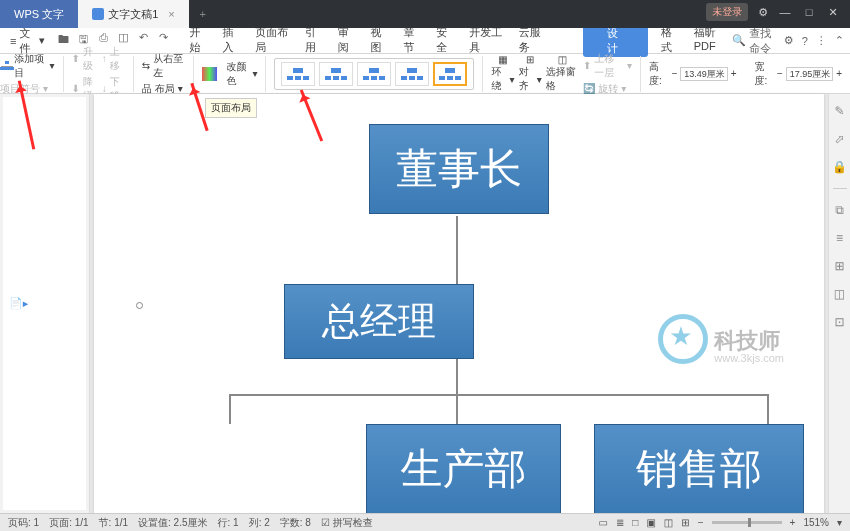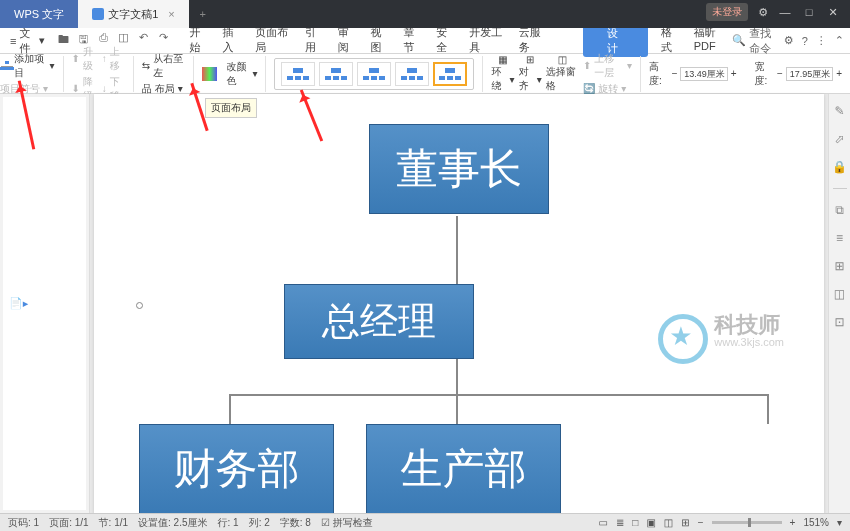--- a/index.html
+++ b/index.html
@@ -60,21 +60,21 @@
 
   
   .side-panel { position: absolute; top: 94px; right: 0; bottom: 18px; width: 22px; background: #f2f2f2; border-left: 1px solid #ddd; display: flex; flex-direction: column; align-items: center; gap: 14px; padding-top: 10px; font-size: 12px; color: #888; }
   .sp-icon { width: 14px; height: 14px; display: flex; align-items: center; justify-content: center; }
   .divider { width: 14px; height: 1px; background: #ccc; }
 
   
   .org-chart { position: absolute; left: 50px; top: 30px; right: 10px; bottom: 0; }
   .org-box { position: absolute; background: linear-gradient(#5591c8, #3a7ab5); border: 1px solid #2a5a8a; color: #fff; display: flex; align-items: center; justify-content: center; font-family: "SimSun", serif; font-weight: 300; }
   .org-line { position: absolute; background: #888; }
-  .watermark { position: absolute; right: 30px; top: 190px; display: flex; align-items: flex-start; gap: 6px; opacity: .55; }
+  .watermark { position: absolute; right: 30px; top: 190px; display: flex; align-items: flex-end; gap: 6px; opacity: .55; }
   .wm-logo { width: 50px; height: 50px; border: 5px solid #3aa9d8; border-radius: 50%; position: relative; }
   .wm-logo::before { content: "★"; position: absolute; font-size: 26px; color: #3aa9d8; left: 6px; top: 2px; }
   .wm-text { font-size: 22px; font-weight: bold; color: #888; line-height: 1; }
   .wm-sub { font-size: 11px; color: #aaa; }
 
   
   .tooltip { position: absolute; left: 205px; top: 98px; background: #fffde5; border: 1px solid #ccc; font-size: 10px; padding: 2px 5px; color: #333; }
 
   
   .arrow { position: absolute; width: 3px; background: #ff2a2a; }
@@ -280,22 +280,22 @@
 
       <div class="org-line" style="left:312px;top:92px;width:2px;height:70px"></div>
       <div class="org-line" style="left:312px;top:235px;width:2px;height:35px"></div>
       <div class="org-line" style="left:85px;top:270px;width:540px;height:2px"></div>
       <div class="org-line" style="left:85px;top:270px;width:2px;height:30px"></div>
       <div class="org-line" style="left:312px;top:270px;width:2px;height:30px"></div>
       <div class="org-line" style="left:623px;top:270px;width:2px;height:30px"></div>
 
       <div class="org-box" style="left:140px;top:160px;width:190px;height:75px;font-size:38px">总经理</div>
       <div class="org-box" style="left:225px;top:0;width:180px;height:90px;font-size:42px">董事长</div>
-      <div class="org-box" style="left:-5px;top:300px;width:195px;height:90px;font-size:42px">财务部</div>
       <div class="org-box" style="left:222px;top:300px;width:195px;height:90px;font-size:42px">生产部</div>
+      <div class="org-box" style="left:450px;top:300px;width:210px;height:90px;font-size:42px">销售部</div>
 
       <div class="watermark">
         <div class="wm-logo"></div>
         <div>
           <div class="wm-text">科技师</div>
           <div class="wm-sub">www.3kjs.com</div>
         </div>
       </div>
     </div>
   </div>

